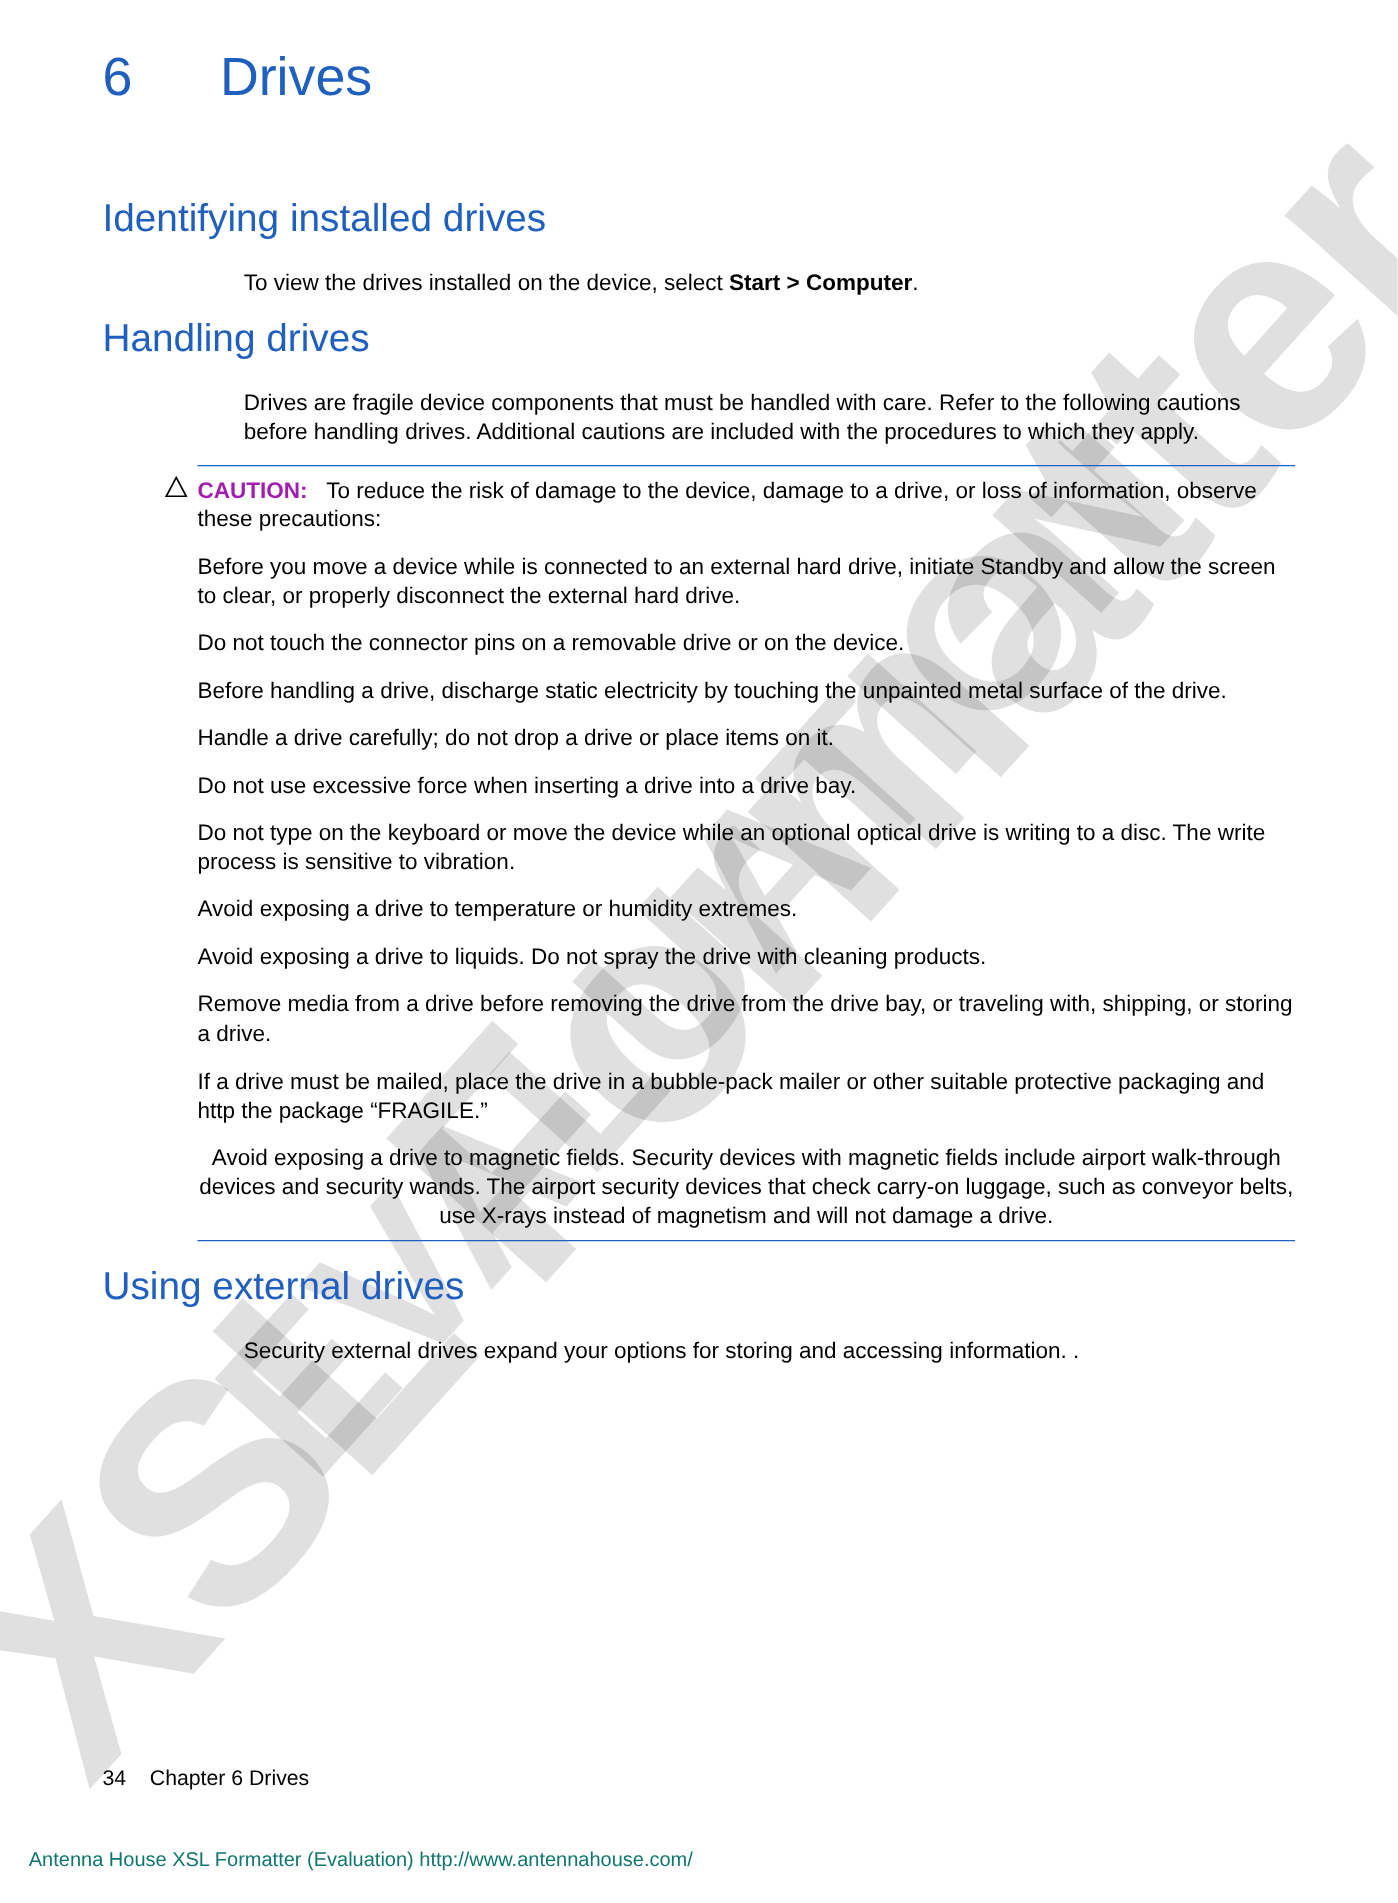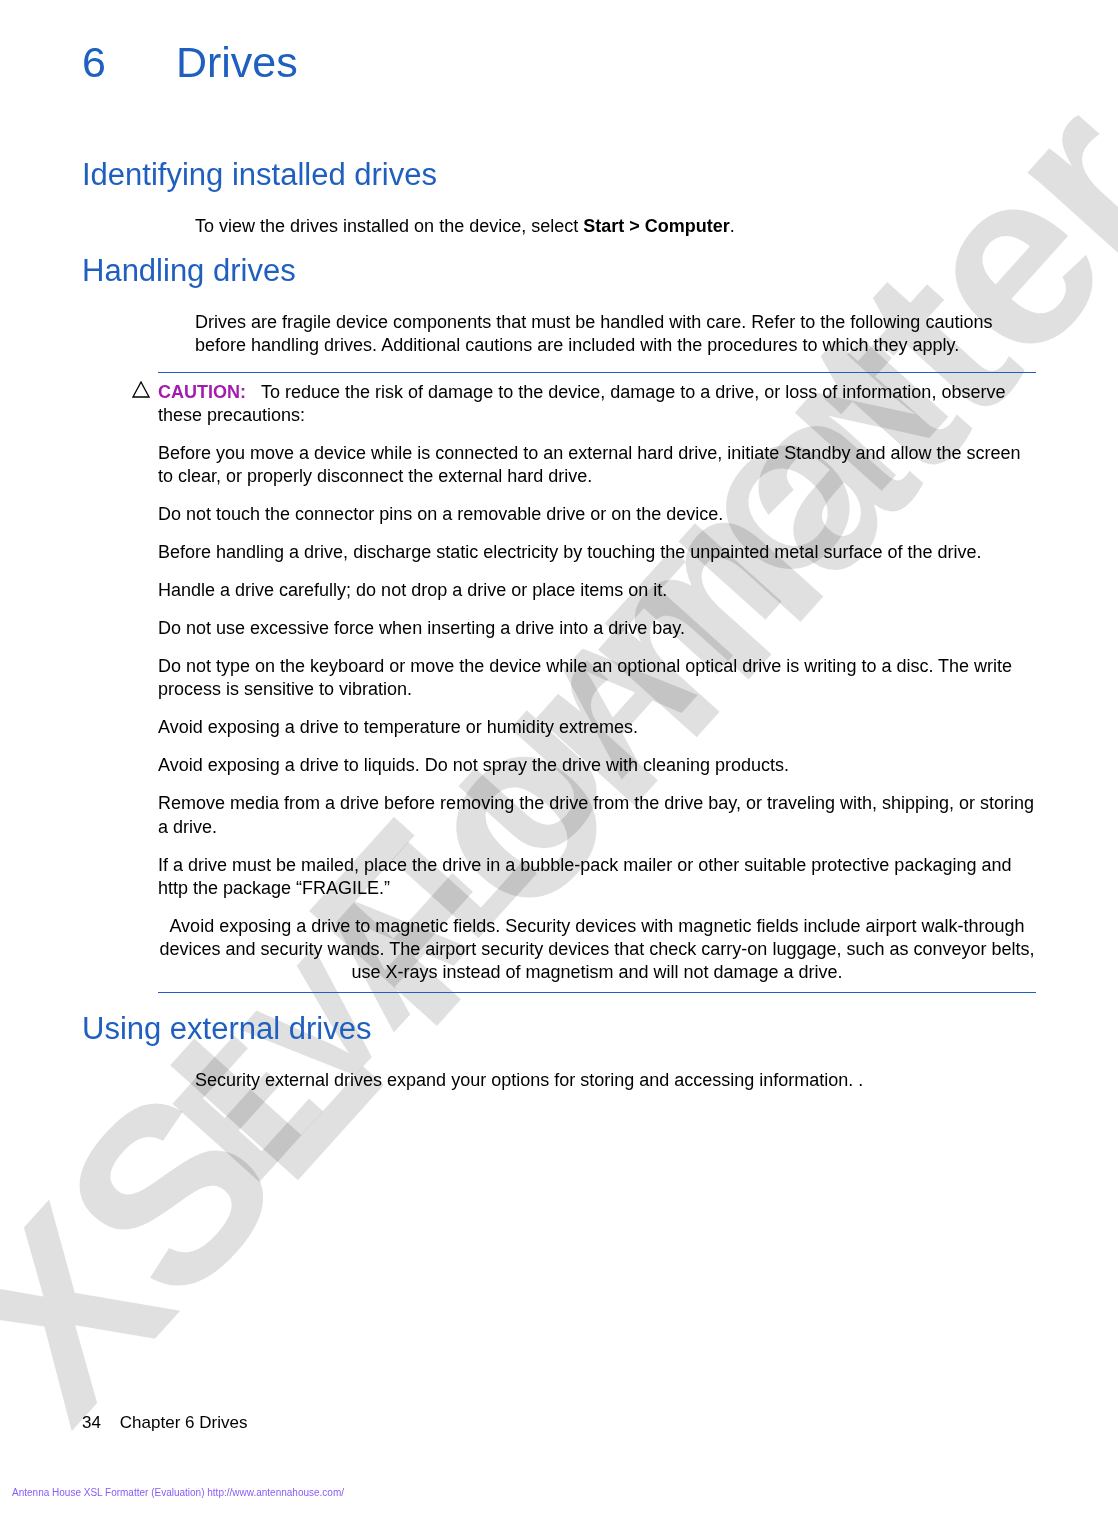--- a/index.html
+++ b/index.html
@@ -65,23 +65,23 @@
     .caution-p:last-child { margin-bottom: 0; text-align: center; }
     .footer {
       position: absolute;
       bottom: 89px;
       left: 82px;
       font-size: 17px;
     }
     .eval-footer {
       position: absolute;
       bottom: 24px;
-      left: 12px;
-      font-size: 10px;
-      color: #8b5cf6;
+      left: 23px;
+      font-size: 16px;
+      color: #0f766e;
     }
     .watermark1 {
       position: absolute;
       top: 50%;
       left: 50%;
       transform: translate(-50%, -50%) rotate(-48deg);
       font-size: 250px;
       font-weight: bold;
       color: rgba(0,0,0,0.12);
       white-space: nowrap;

